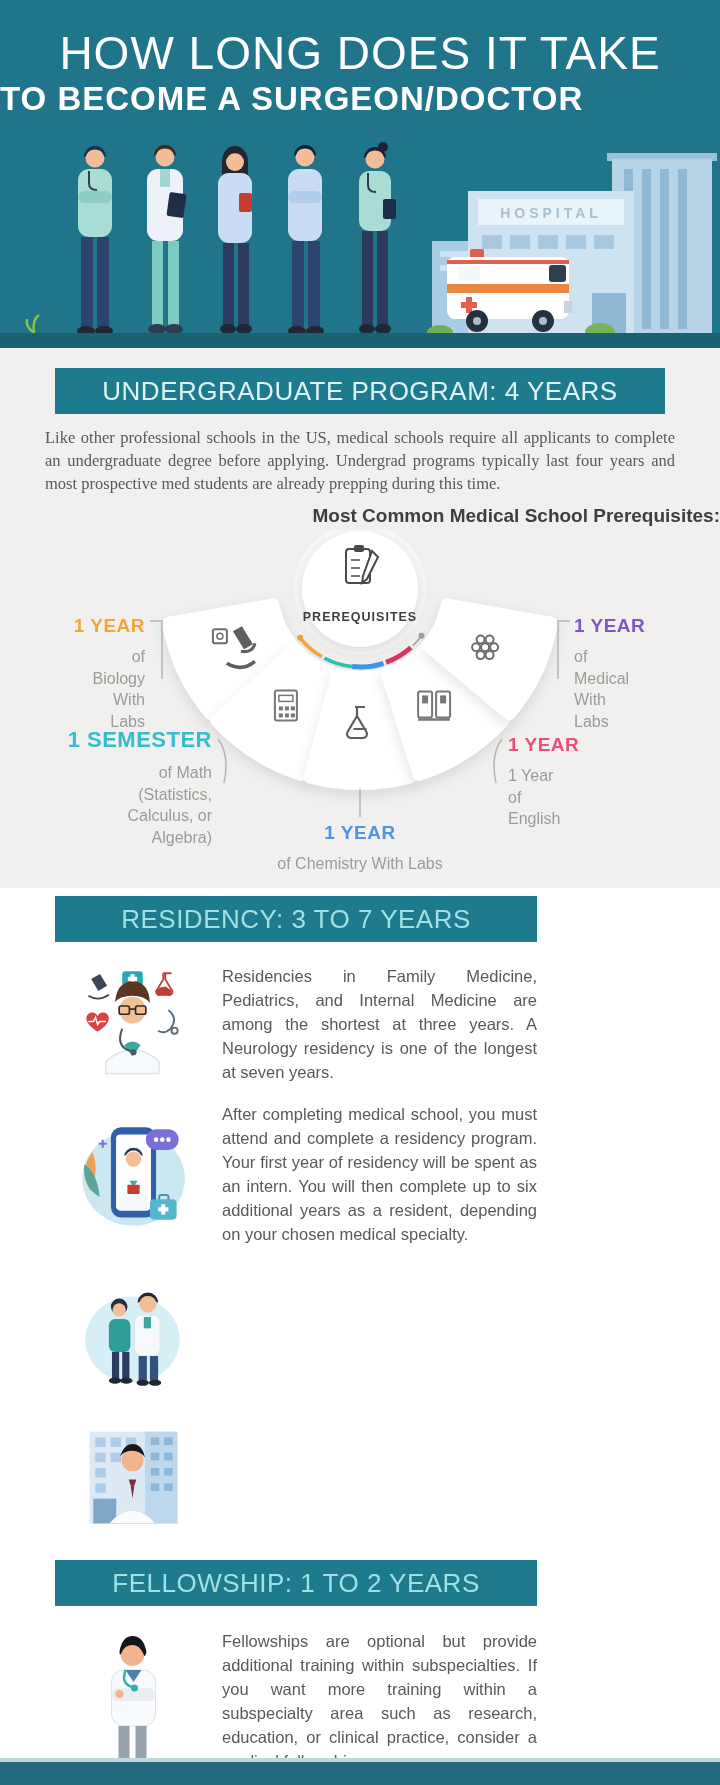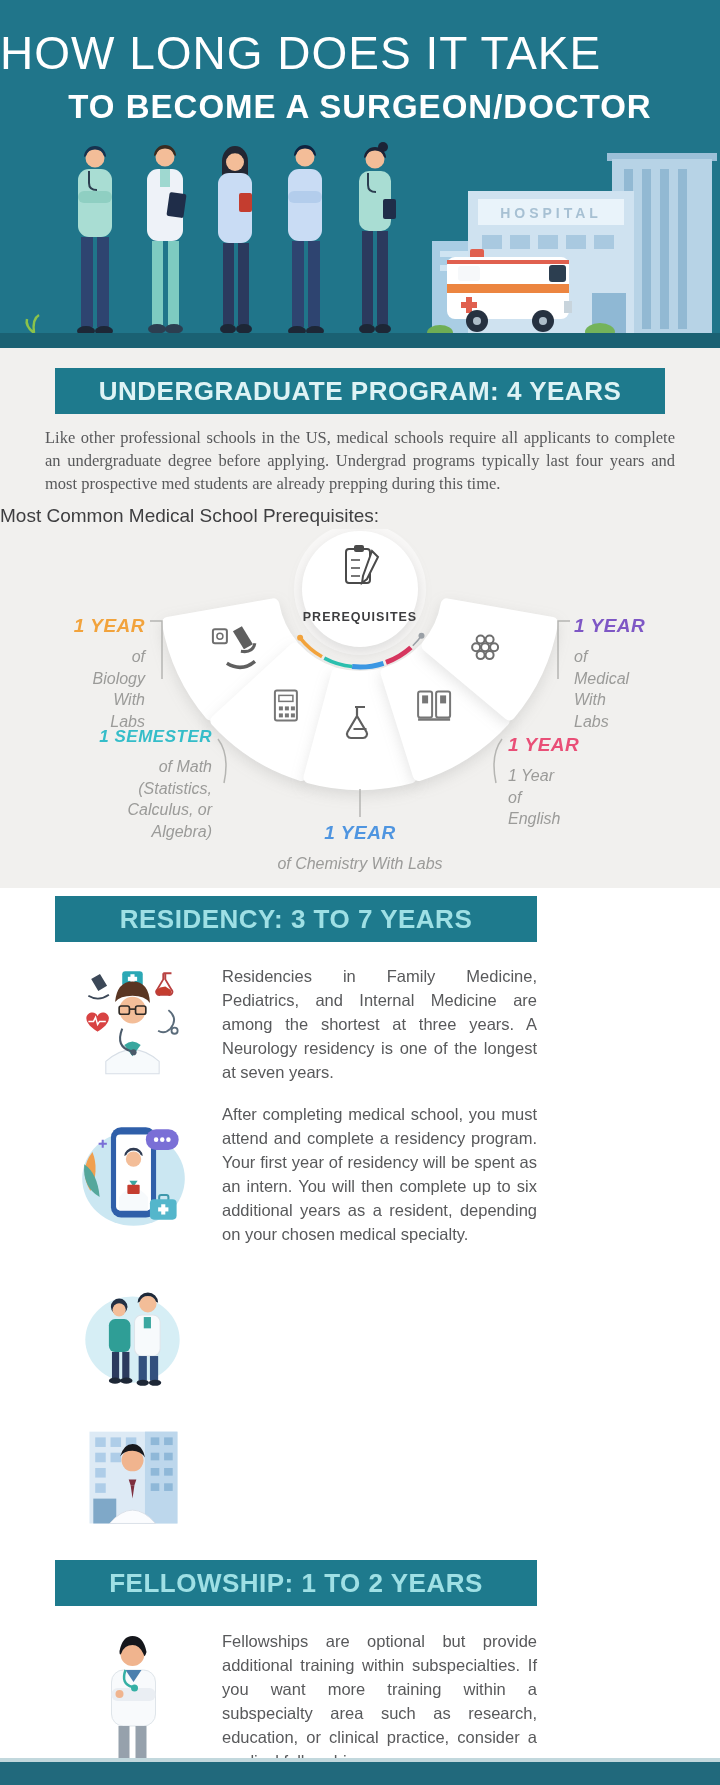--- a/index.html
+++ b/index.html
@@ -1,51 +1,51 @@
 <!DOCTYPE html>
 <html><head>
 <meta charset="utf-8">
 <style>
   * { margin:0; padding:0; box-sizing:border-box; }
   body { background:#ffffff; font-family:"Liberation Sans", sans-serif; }
   .page { position:relative; width:720px; height:1785px; margin:0 auto; background:#ffffff; overflow:hidden; }
 
   
   .hero { position:relative; width:720px; height:348px; background:#20758A; }
-  .hero-title1 { padding-top:26px; color:#ffffff; font-size:46px; font-weight:300; letter-spacing:1px; }
-  .hero-title2 { text-align:center; color:#ffffff; font-size:33px; font-weight:700; letter-spacing:1px; margin-top:8px; }
+  .hero-title1 { padding-top:26px; text-align:center; color:#ffffff; font-size:46px; font-weight:300; letter-spacing:1px; }
+  .hero-title2 { text-align:left; color:#ffffff; font-size:33px; font-weight:700; letter-spacing:1px; margin-top:0; }
   .hero-art { position:absolute; left:0; bottom:0; width:720px; height:215px; }
 
   
   .gray-section { width:720px; height:540px; background:#F1F0EE; }
   .white-section { width:592px; background:#ffffff; }
 
   .banner { margin:0 55px; height:46px; background:#1E7A8D; text-align:center; line-height:46px;
-            font-size:26px; font-weight:700; letter-spacing:0.5px; }
+            font-size:26px; font-weight:400; letter-spacing:0.5px; }
   .banner.light { color:#DEF3F5; }
   .banner.cyan  { color:#9FE0E5; }
 
   .para { margin:12px 45px 0; color:#58595B; font-size:16.5px; line-height:23px; text-align:justify;font-family:Liberation Serif, serif; }
-  .subhead { margin-top:10px; text-align:left; color:#3E3E40; font-size:19px; font-weight:400; }
+  .subhead { margin-top:10px; text-align:right; color:#3E3E40; font-size:19px; font-weight:700; }
 
   
   .wheel { position:relative; width:620px; height:330px; margin:2px auto 0; }
   .wheel svg.wheel-svg { position:absolute; left:0; top:0; }
   .petal { fill:#ffffff; stroke:#ffffff; stroke-width:12; stroke-linejoin:round;
            filter:drop-shadow(0 5px 7px rgba(110,110,110,0.18)); }
-  .wlabel { position:absolute;font-style:italic; }
+  .wlabel { position:absolute; }
   .wdur { font-size:19px; font-weight:700; letter-spacing:0.5px; }
   .wcap { margin-top:9px; color:#9B9B99; font-size:16px; line-height:1.35; }
   .wlabel.biology  { left:0;   top:86px;  width:95px;  text-align:right; }
   .wlabel.biology .wcap { max-width:70px; margin-left:auto; }
   .wlabel.physics  { left:524px; top:86px; width:95px; text-align:left; }
   .wlabel.physics .wcap { max-width:62px; }
   .wlabel.math     { left:0;   top:198px; width:162px; text-align:right; }
   .wlabel.math .wcap { max-width:120px; margin-left:auto; }
-  .wlabel.math .wdur { font-size:17px; }
+  .wlabel.math .wdur { font-size:22px; }
   .wlabel.english  { left:458px; top:205px; width:110px; text-align:left; }
   .wlabel.english .wcap { max-width:58px; }
   .wlabel.chem     { left:210px; top:293px; width:200px; text-align:center; }
 
   
   .row { display:flex; align-items:center; padding:0 55px; }
   .row .art { flex:0 0 155px; display:flex; justify-content:center; }
   .row .txt { flex:1; color:#58595B; font-size:16.5px; line-height:24px; text-align:justify; padding-left:12px; }
 
   

